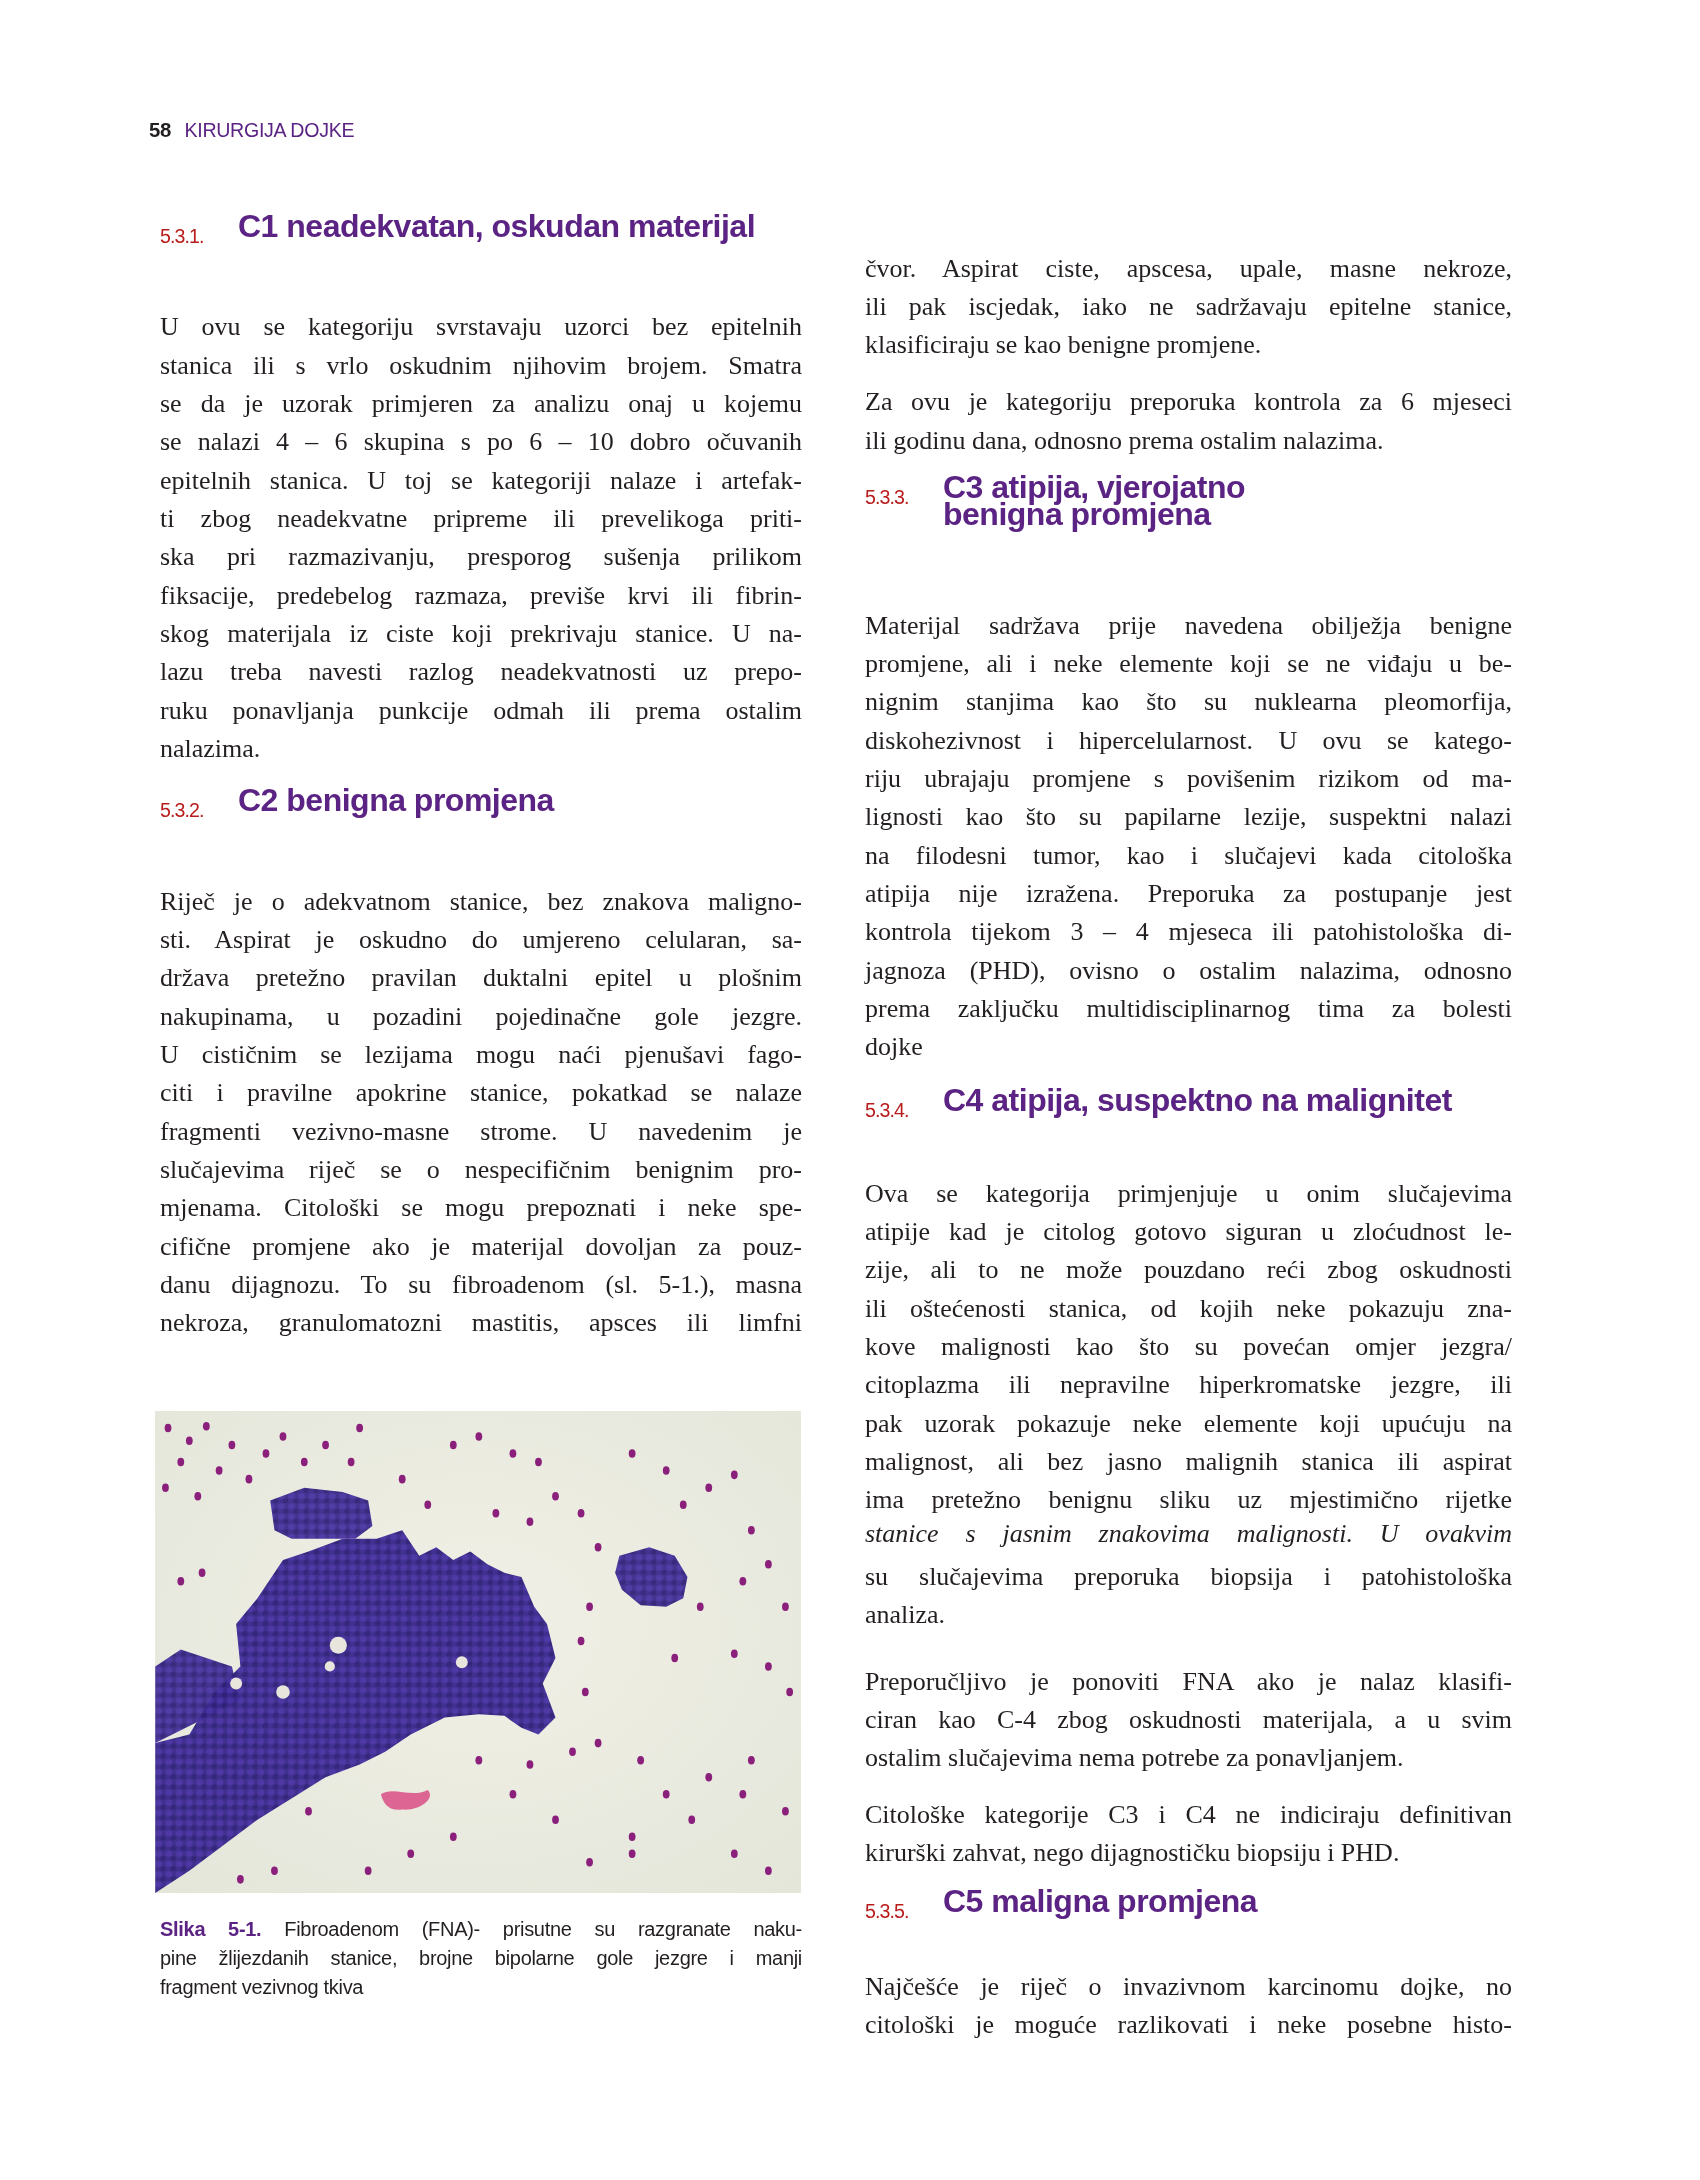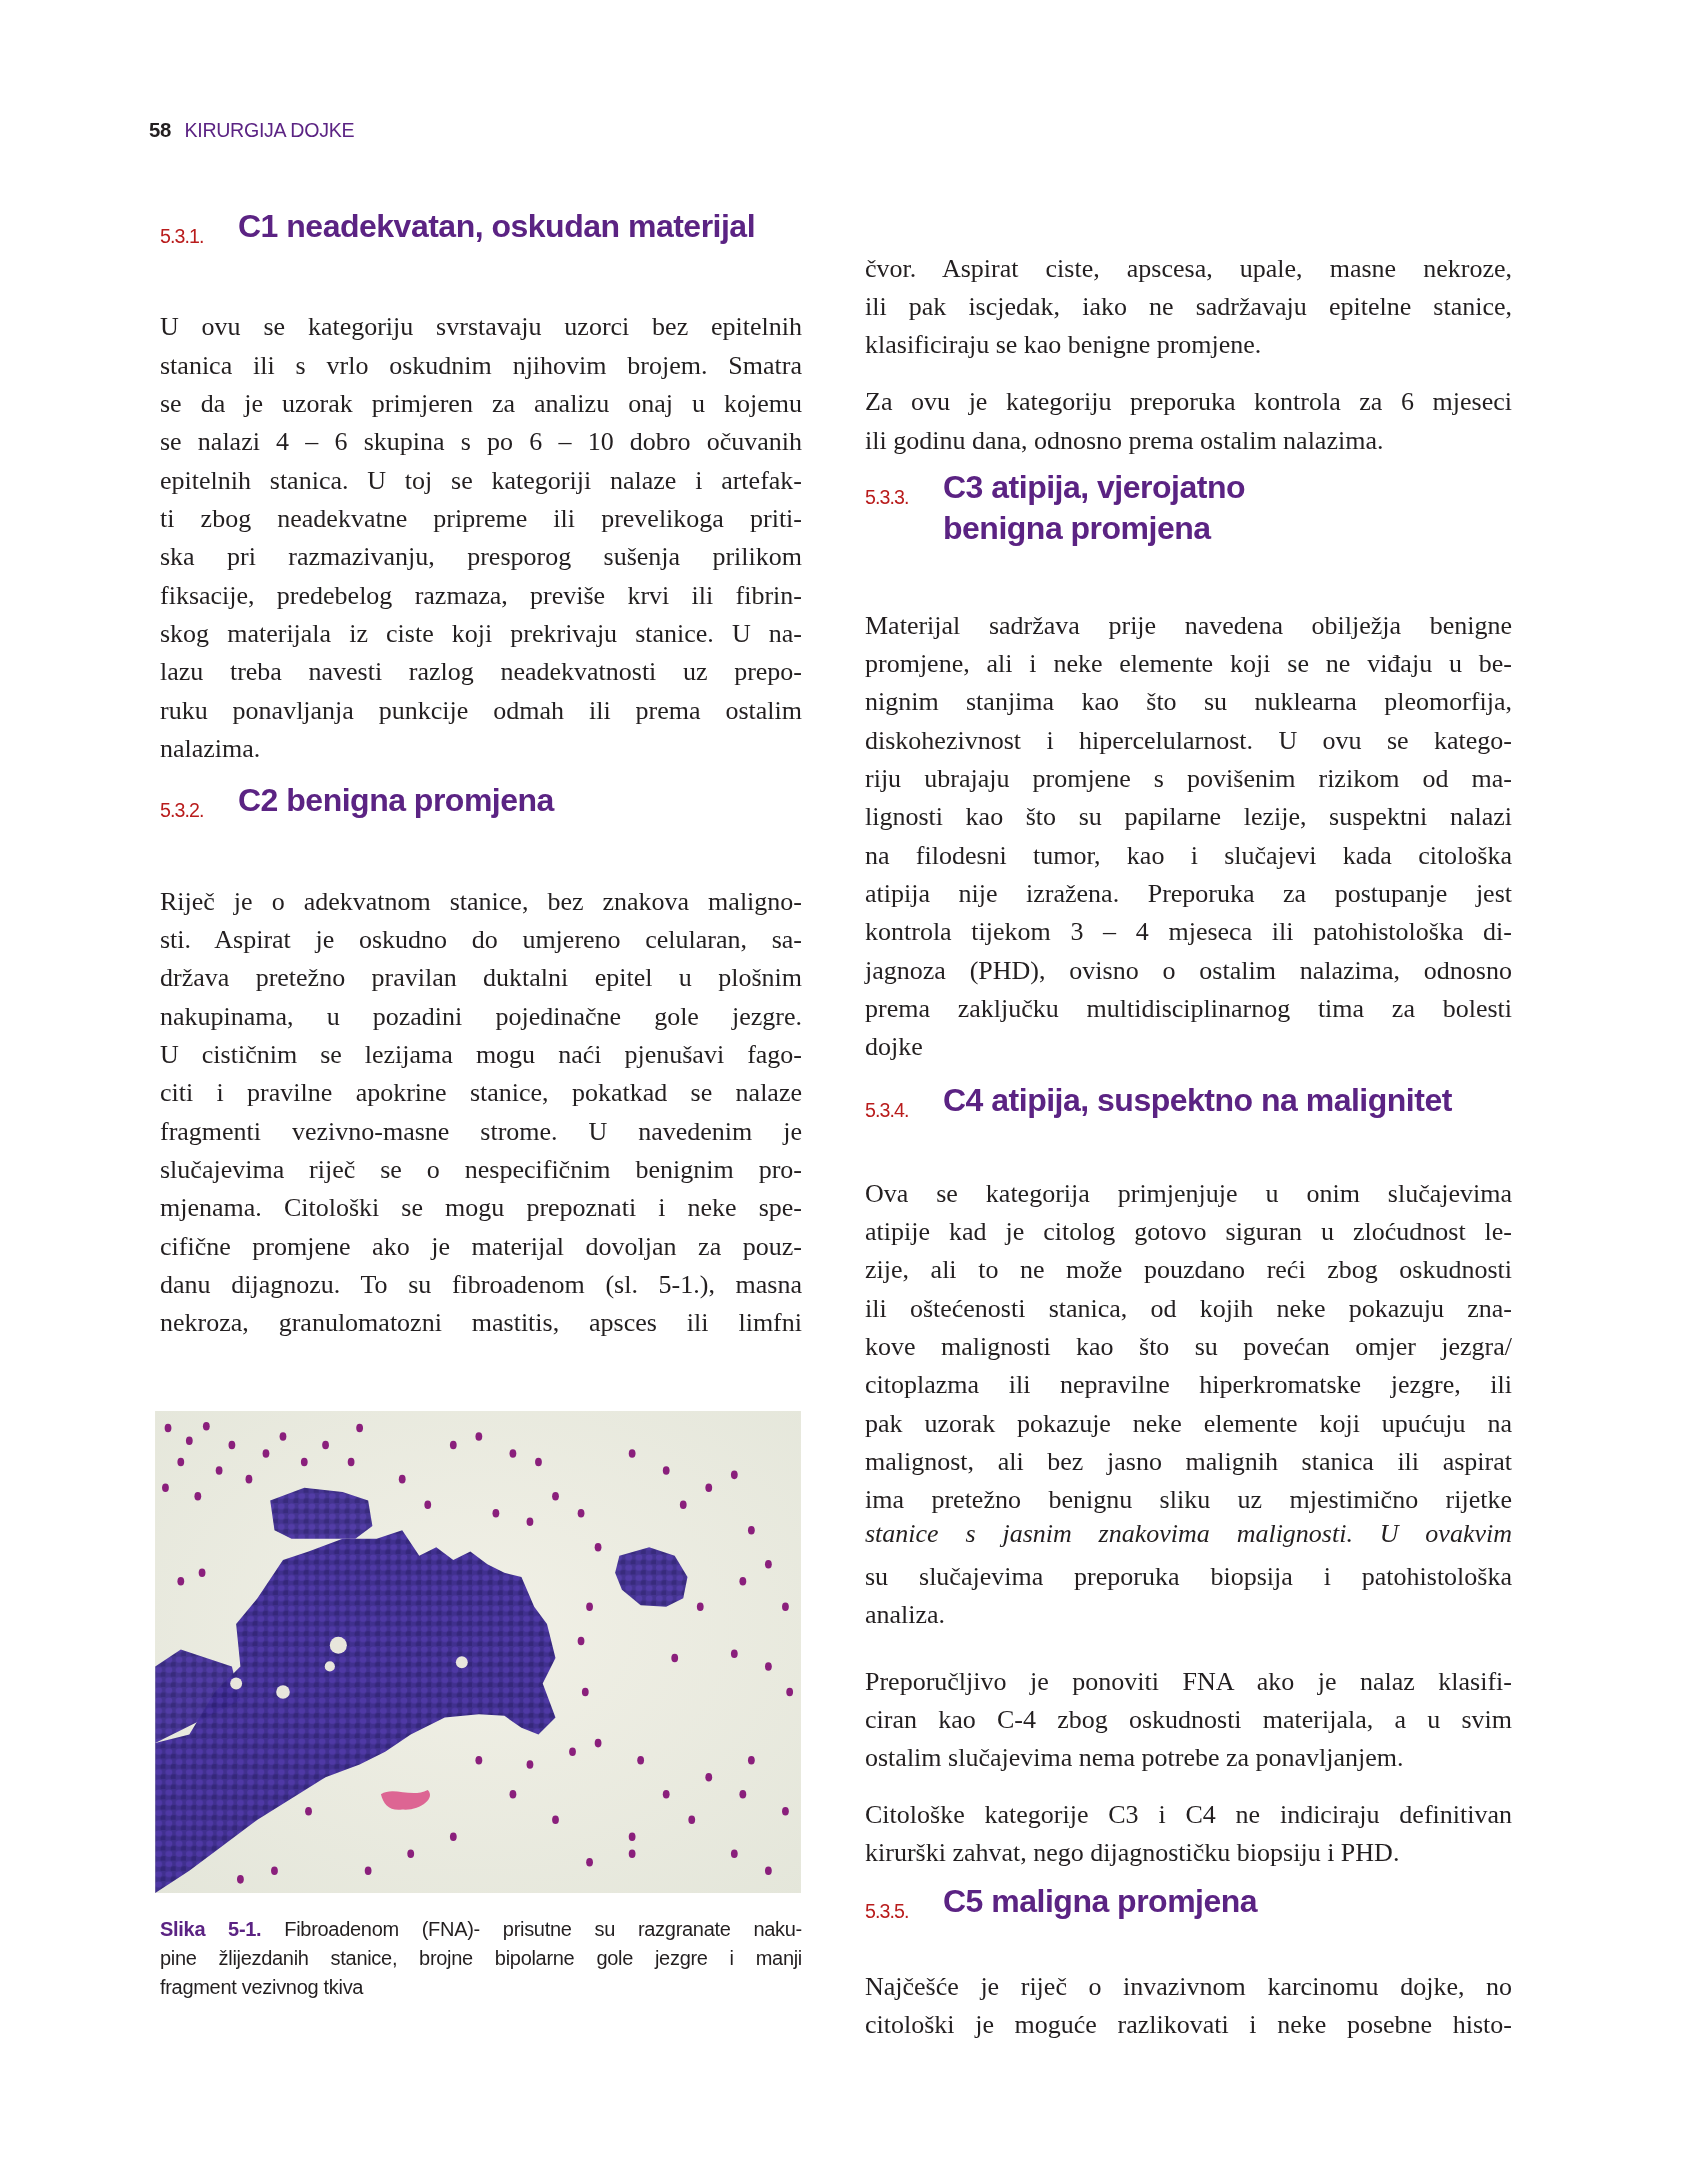--- a/index.html
+++ b/index.html
@@ -196,21 +196,21 @@
     <div class="line rc" style="top:285px;">klasificiraju se kao benigne promjene.</div>
   </div>
   <div>
     <div class="line rc j" style="top:342px;">Za ovu je kategoriju preporuka kontrola za 6 mjeseci</div>
     <div class="line rc" style="top:381px;">ili godinu dana, odnosno prema ostalim nalazima.</div>
   </div>
 
   <div class="sec-head" style="left:865px; top:467px;">
     <span class="sec-num" style="top:19px;">5.3.3.</span>
     <span class="sec-title" style="top:0;text-align:right;">C3 atipija, vjerojatno</span>
-    <span class="sec-title" style="top:41px;text-align:right;">benigna promjena</span>
+    <span class="sec-title" style="top:27px;text-align:right;">benigna promjena</span>
   </div>
 
   <div>
     <div class="line rc j" style="top:566px;">Materijal sadržava prije navedena obilježja benigne</div>
     <div class="line rc j" style="top:604px;">promjene, ali i neke elemente koji se ne viđaju u be-</div>
     <div class="line rc j" style="top:642px;">nignim stanjima kao što su nuklearna pleomorfija,</div>
     <div class="line rc j" style="top:681px;">diskohezivnost i hipercelularnost. U ovu se katego-</div>
     <div class="line rc j" style="top:719px;">riju ubrajaju promjene s povišenim rizikom od ma-</div>
     <div class="line rc j" style="top:757px;">lignosti kao što su papilarne lezije, suspektni nalazi</div>
     <div class="line rc j" style="top:796px;">na filodesni tumor, kao i slučajevi kada citološka</div>

